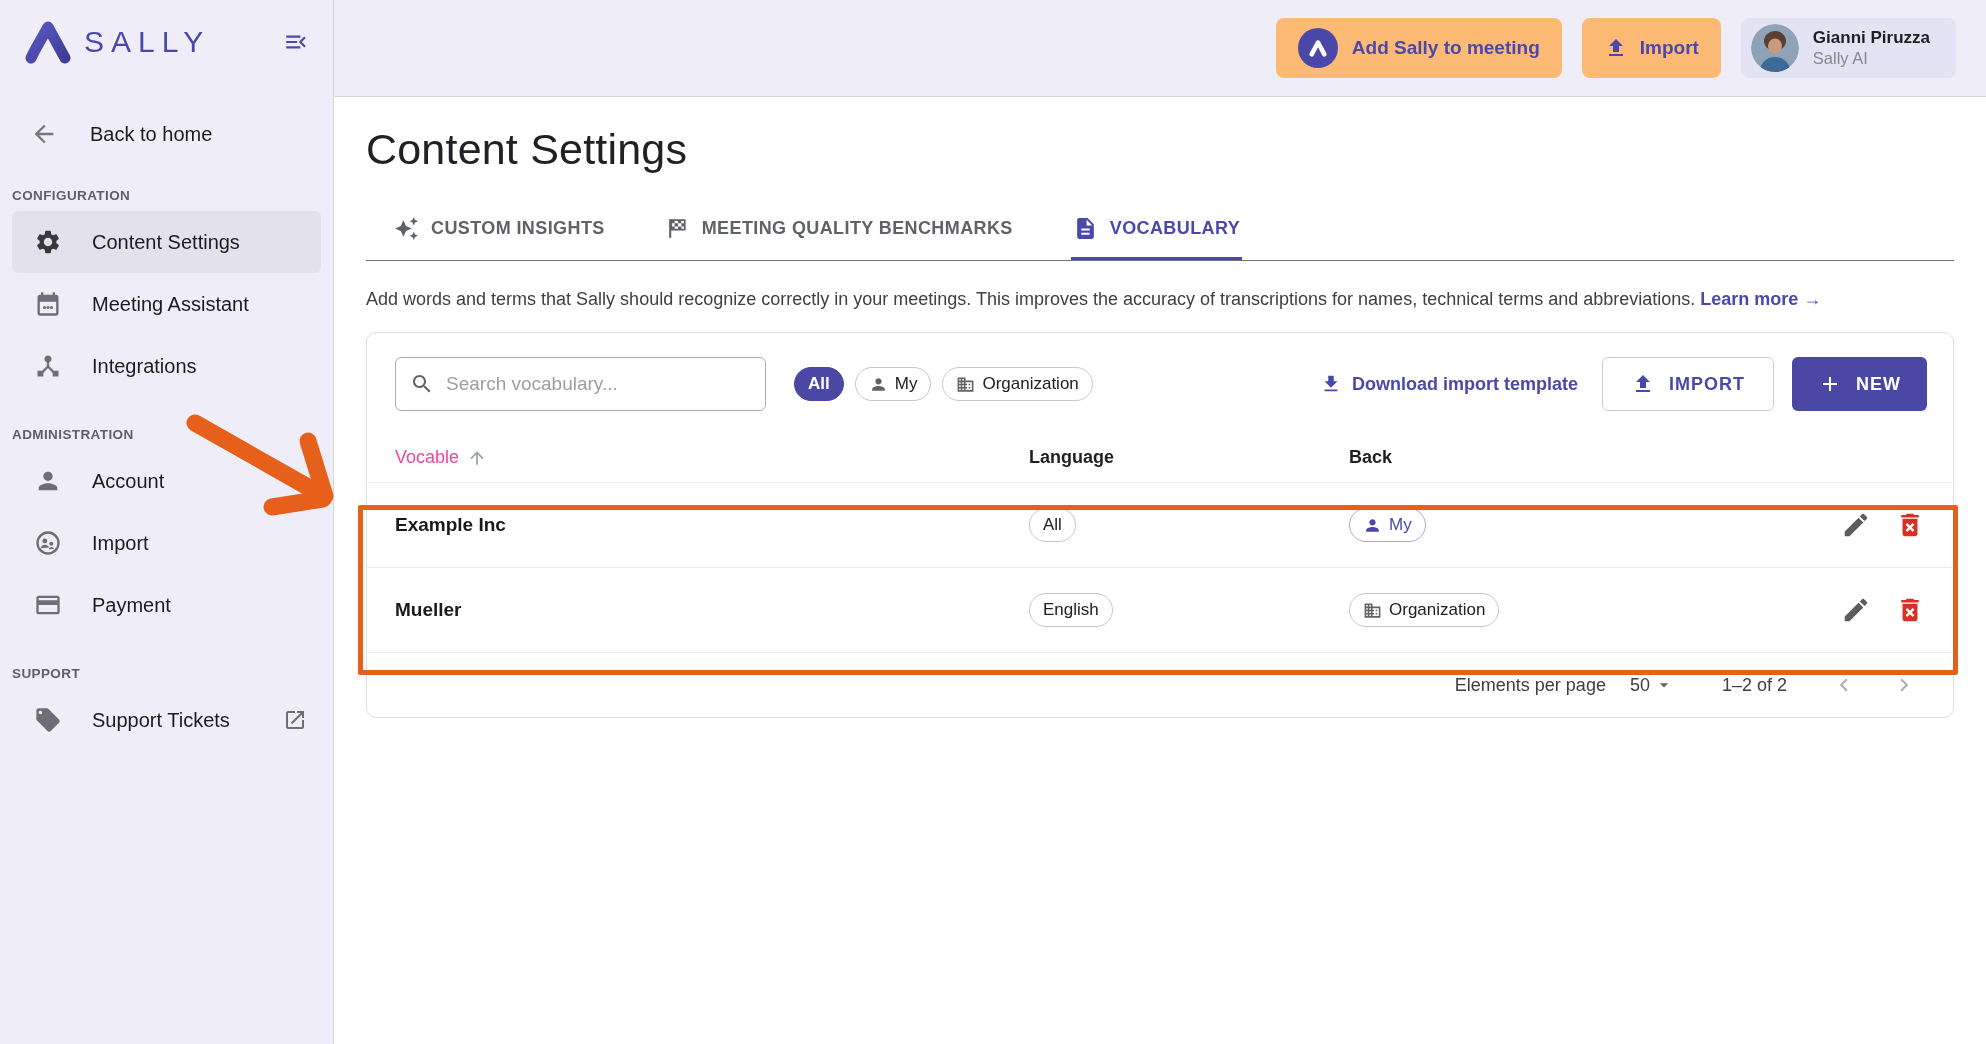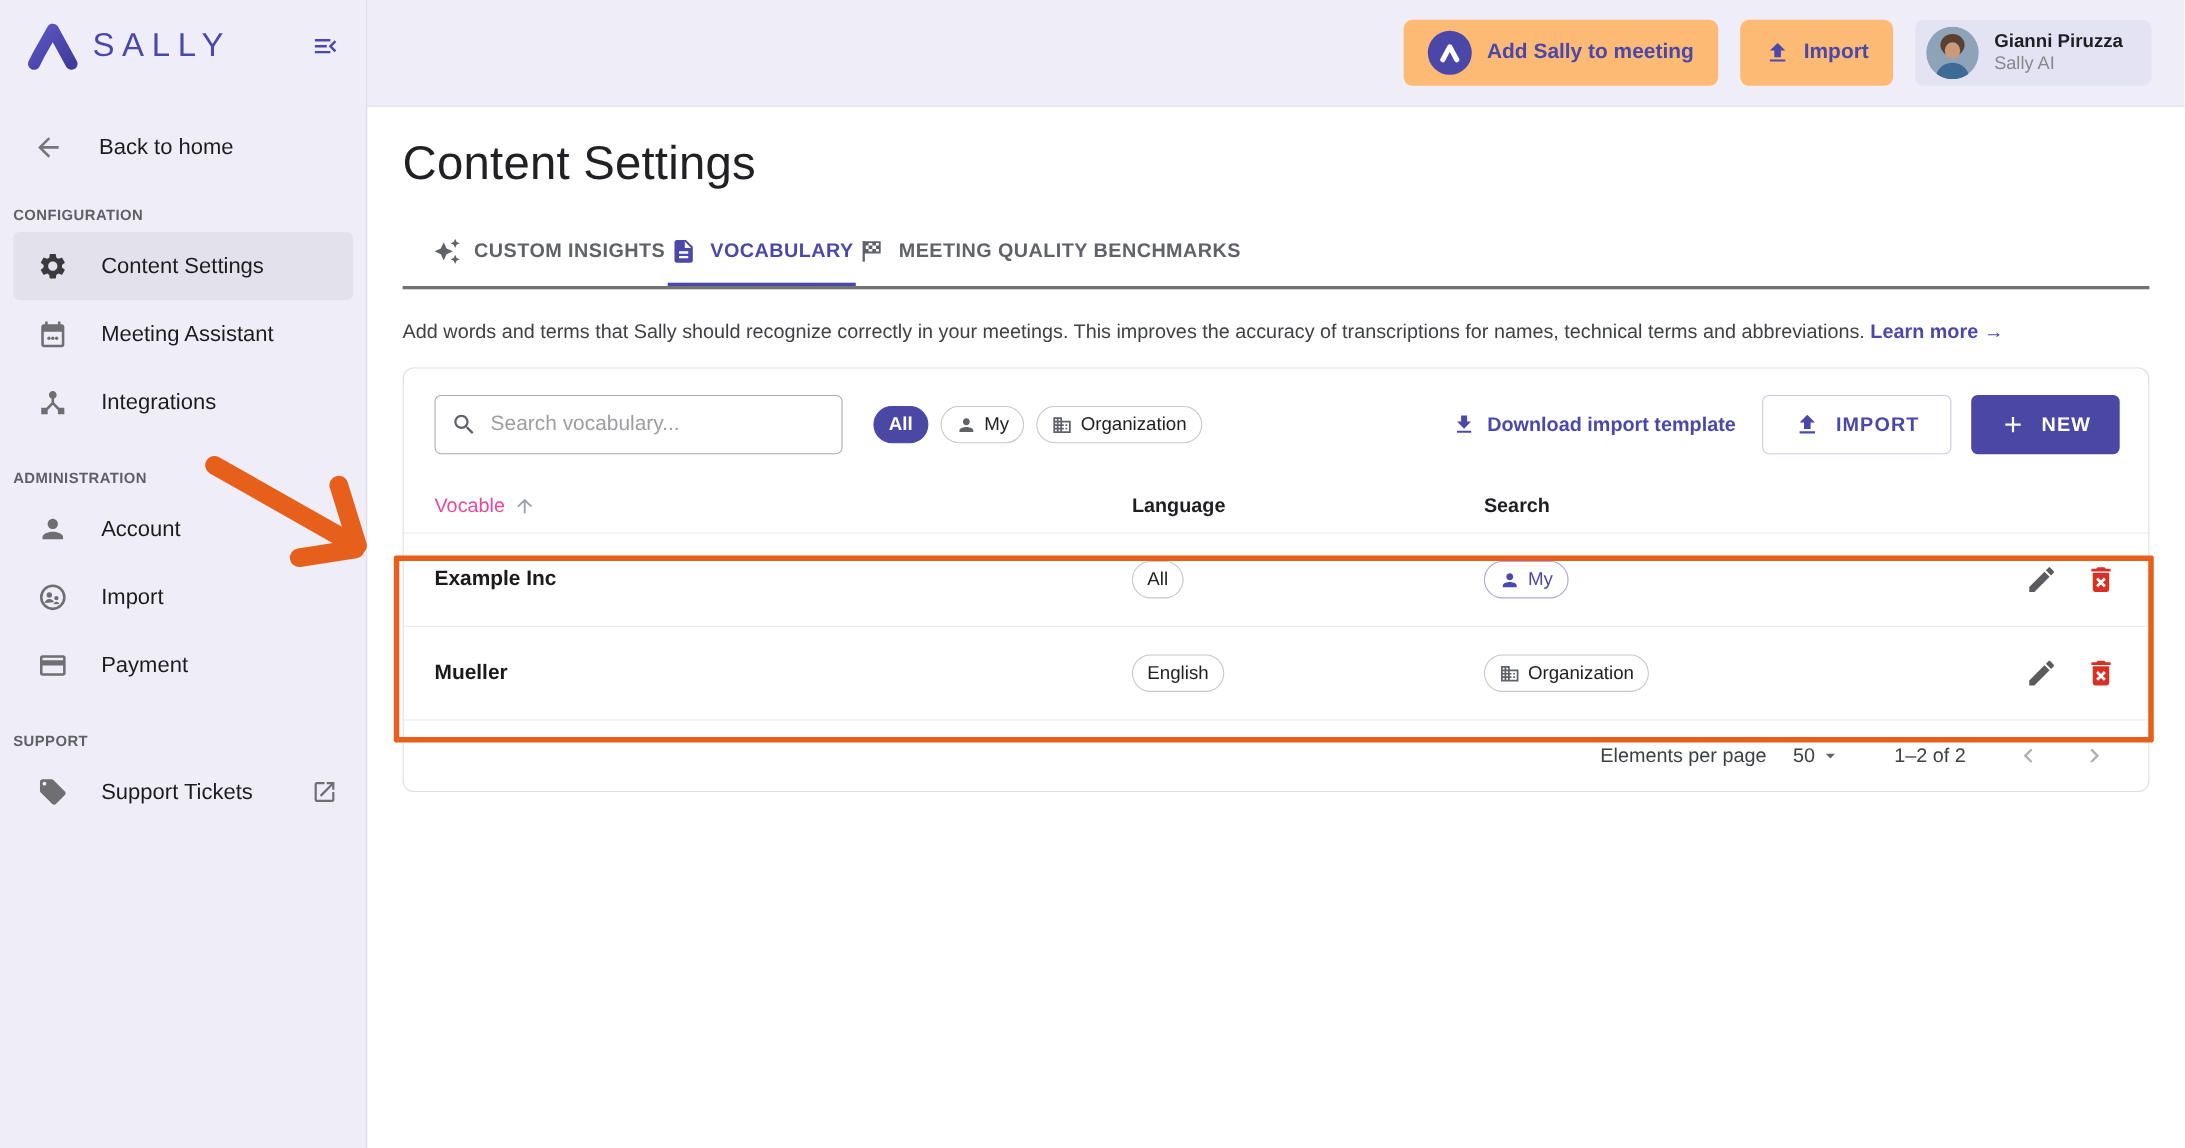--- a/index.html
+++ b/index.html
@@ -37,21 +37,21 @@
   .user-chip { background:#e3e3f4; border-radius:8px; height:60px; display:flex; align-items:center; padding:0 26px 0 10px; cursor:pointer; }
   .avatar { width:48px; height:48px; border-radius:50%; overflow:hidden; flex:none; }
   .user-meta { margin-left:14px; line-height:1.25; }
   .user-name { font-size:17px; font-weight:700; color:#1f1f23; }
   .user-sub { font-size:16.5px; color:#87878c; }
 
   
   .content { flex:1; background:#fff; padding:28px 32px 0 32px; position:relative; }
   .page-title { font-size:43px; font-weight:400; color:#202124; letter-spacing:.2px; }
 
-  .tabs { display:flex; align-items:flex-end; margin-top:30px; border-bottom:3px solid #737373; padding-left:26px; }
+  .tabs { display:flex; align-items:flex-end; margin-top:30px; border-bottom:1px solid #737373; gap:56px; padding-left:26px; }
   .tab { display:flex; align-items:center; gap:12px; padding:12px 2px 16px 2px; cursor:pointer; font-size:18px; font-weight:600; letter-spacing:.4px; color:#5f6368; border-bottom:3px solid transparent; }
   .tab .ticon { width:25px; height:25px; }
   .tab.active { color:#4b48ab; border-bottom-color:#4b48ab; }
 
   .desc { margin-top:28px; font-size:18px; color:#3f4043; }
   .desc .learn { color:#4b48ab; font-weight:600; cursor:pointer; white-space:nowrap; }
 
   
   .card { margin-top:22px; border:1px solid #dfdfe3; border-radius:10px; width:1588px; }
   .toolbar { display:flex; align-items:center; padding:24px 26px 22px 28px; }
@@ -228,33 +228,33 @@
     <div class="content">
       <h1 class="page-title">Content Settings</h1>
 
       <div class="tabs">
         <div class="tab">
           <svg class="ticon" viewBox="0 0 24 24" fill="#5f6368">
               <path d="M19 9l1.25-2.75L23 5l-2.75-1.25L19 1l-1.25 2.75L15 5l2.75 1.25L19 9zm-7.5.5L9 4 6.5 9.5 1 12l5.5 2.5L9 20l2.5-5.5L17 12l-5.5-2.5zM19 15l-1.25 2.75L15 19l2.75 1.25L19 23l1.25-2.75L23 19l-2.75-1.25L19 15z"></path>
             </svg>
           <span>CUSTOM INSIGHTS</span>
         </div>
-        <div class="tab active">
-          <svg class="ticon" viewBox="0 0 24 24" fill="#4b48ab">
-              <path d="M14 2H6c-1.1 0-1.99.9-1.99 2L4 20c0 1.1.89 2 2 2h12c1.1 0 2-.9 2-2V8l-6-6zm2 16H8v-2h8v2zm0-4H8v-2h8v2zm-3-5V3.5L18.5 9H13z"></path>
-            </svg>
-          <span>VOCABULARY</span>
-        </div>
         <div class="tab">
           <svg class="ticon" viewBox="0 0 24 24">
               <path d="M5 3v18" stroke="#5f6368" stroke-width="2"></path>
               <path d="M6 4h13v9H6z" fill="none" stroke="#5f6368" stroke-width="1.6"></path>
               <path d="M6 4h3.25v3H6zm6.5 0h3.25v3H12.5zM9.25 7h3.25v3H9.25zm6.5 0H19v3h-3.25zM6 10h3.25v3H6zm6.5 0h3.25v3H12.5z" fill="#5f6368"></path>
             </svg>
           <span>MEETING QUALITY BENCHMARKS</span>
+        </div>
+        <div class="tab active">
+          <svg class="ticon" viewBox="0 0 24 24" fill="#4b48ab">
+              <path d="M14 2H6c-1.1 0-1.99.9-1.99 2L4 20c0 1.1.89 2 2 2h12c1.1 0 2-.9 2-2V8l-6-6zm2 16H8v-2h8v2zm0-4H8v-2h8v2zm-3-5V3.5L18.5 9H13z"></path>
+            </svg>
+          <span>VOCABULARY</span>
         </div>
       </div>
 
       <p class="desc">
         <span>Add words and terms that Sally should recognize correctly in your meetings. This improves the accuracy of transcriptions for names, technical terms and abbreviations.</span>
         <span class="learn">Learn more →</span>
       </p>
 
       <div class="card">
         <div class="toolbar">
@@ -303,21 +303,21 @@
         </div>
 
         <div class="grid-head">
           <div class="col-h sorted">
             <span>Vocable</span>
             <svg class="sort-arrow" viewBox="0 0 24 24" fill="currentColor">
                 <path d="M4 12l1.41 1.41L11 7.83V20h2V7.83l5.58 5.59L20 12l-8-8-8 8z"></path>
               </svg>
           </div>
           <div class="col-h">Language</div>
-          <div class="col-h">Search</div>
+          <div class="col-h">Back</div>
           <div></div>
         </div>
 
         <div class="grid-row">
           <div class="vocable">Example Inc</div>
           <div><span class="tchip">
                 <span>All</span>
               </span></div>
           <div>
             <span class="tchip indigo">

